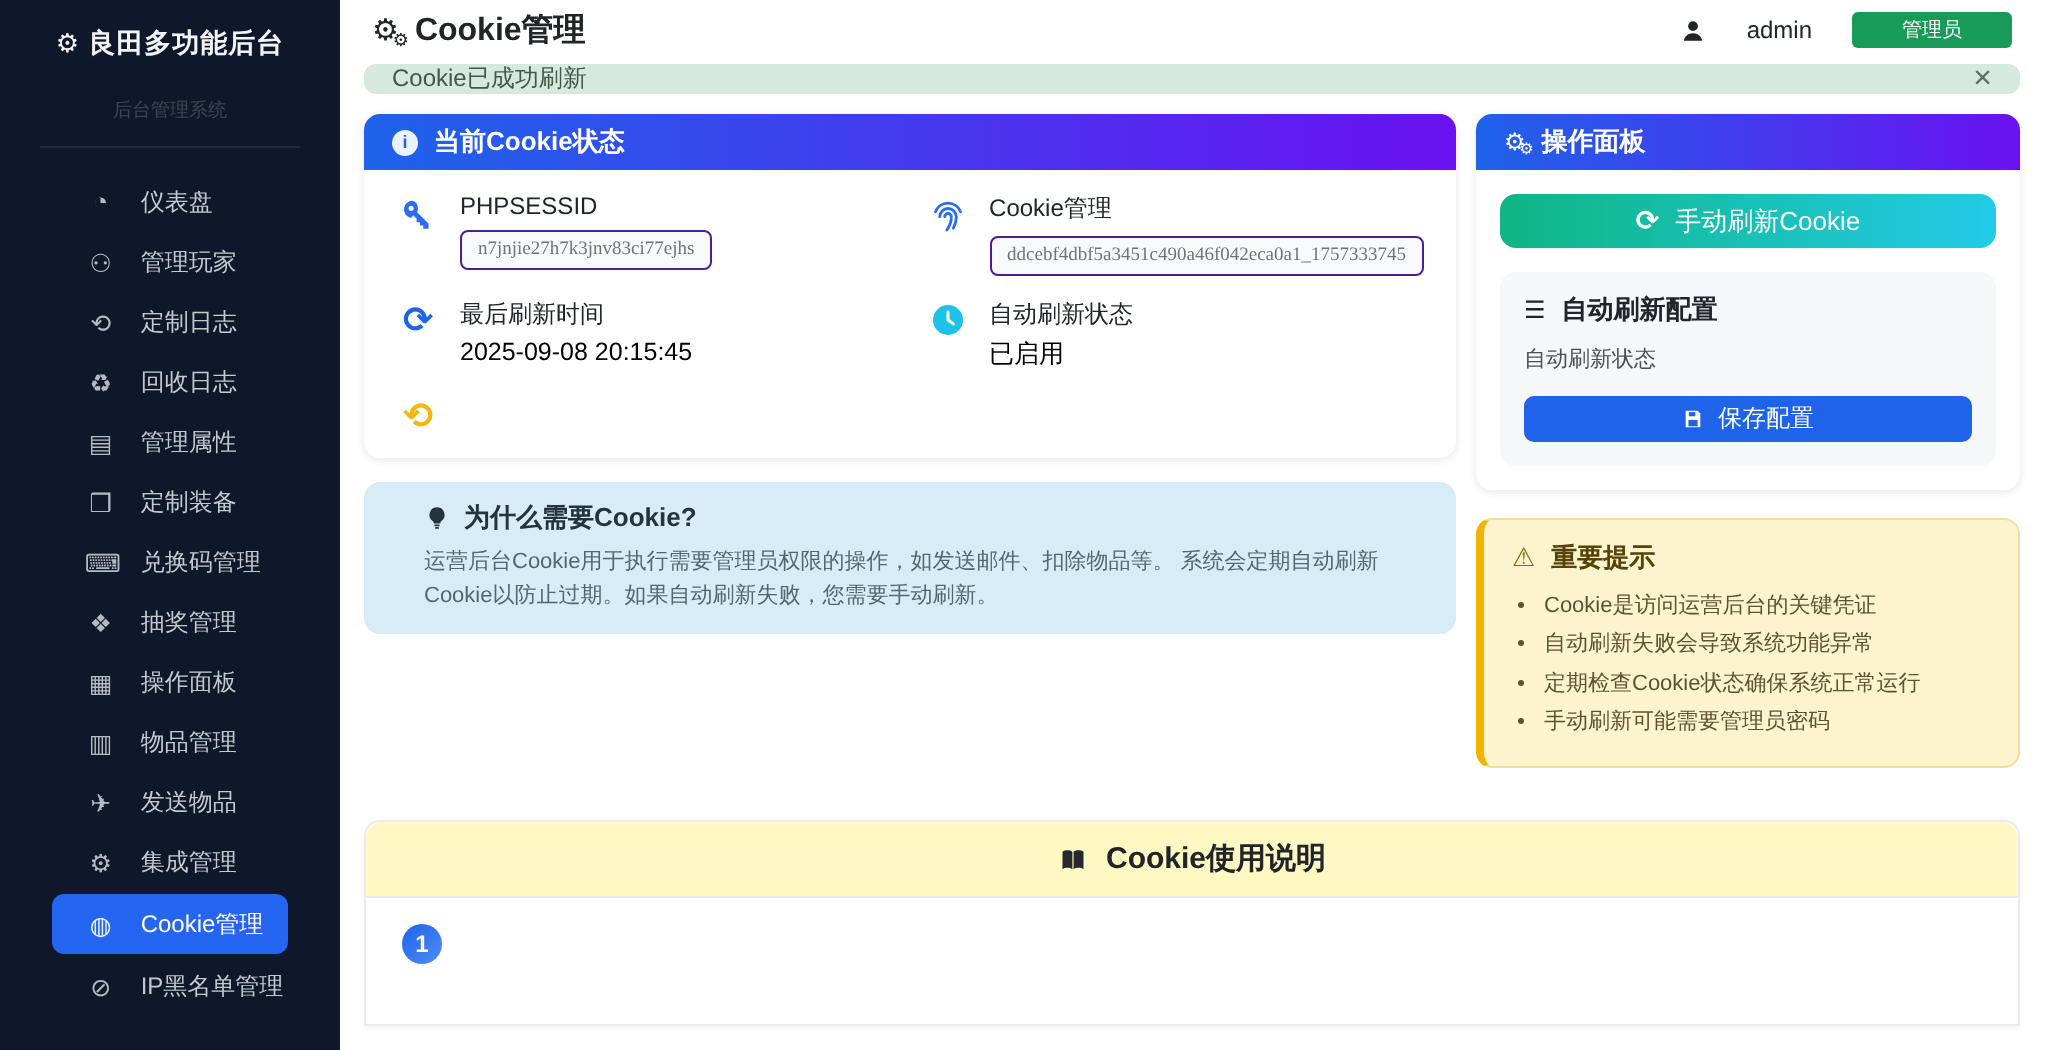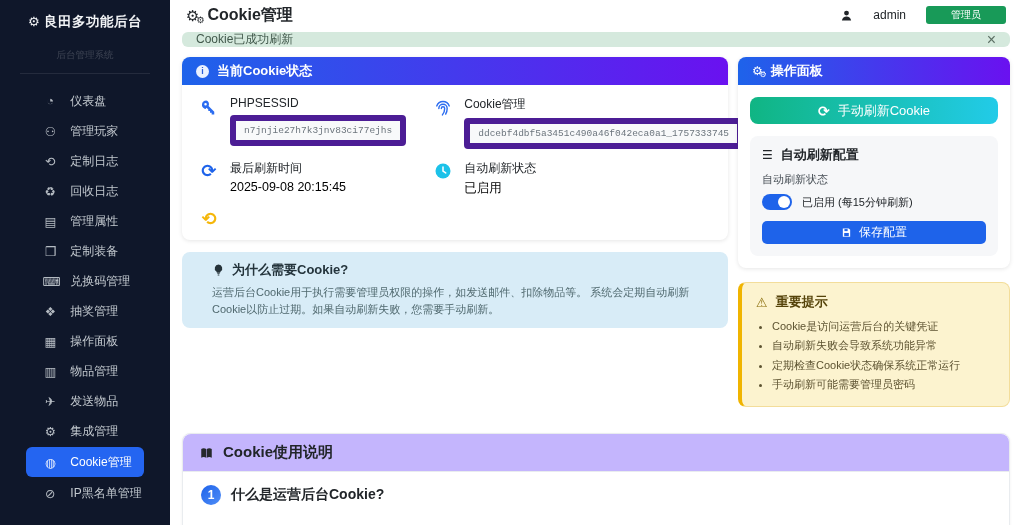--- a/index.html
+++ b/index.html
@@ -39,22 +39,22 @@
   .card { border-radius:8px; box-shadow:0 1px 4px rgba(0,0,0,.10); background:#fff; }
   .card-head { height:28px; display:flex; align-items:center; gap:8px; padding:0 14px; border-radius:8px 8px 0 0;
                background:linear-gradient(90deg,#1e63ea,#6a11f0); color:#fff; font-size:13px; font-weight:bold; }
   .info-i { width:13px; height:13px; border-radius:50%; background:#eaf1ff; color:#2c5fd8; font-size:9px; font-weight:bold;
             display:inline-flex; align-items:center; justify-content:center; font-style:normal; }
 
   .status-body { padding:11px 16px 12px; display:grid; grid-template-columns:1fr 1fr; column-gap:26px; row-gap:11px; }
   .cell { display:flex; gap:10px; align-items:flex-start; }
   .cell-ic { width:22px; display:flex; justify-content:center; padding-top:2px; }
   .cell-label { font-size:12px; color:#212529; }
-  .code-box { margin-top:5px; background:#f8f9fa; border:6px solid #4c1d95; border-radius:4px; padding:4px 8px;
-              font-family:Liberation Mono, monospace; font-size:9.5px; color:#6c757d; white-space:nowrap; overflow:hidden; }
+  .code-box { margin-top:5px; background:#f8f9fa; border:1px solid #4c1d95; border-radius:4px; padding:4px 8px;
+              font-family:Liberation Serif, serif; font-size:9.5px; color:#6c757d; white-space:nowrap; overflow:hidden; }
   .cell-value { margin-top:3px; font-size:12.5px; color:#000000; }
   .glyph-sync { font-size:18px; font-weight:bold; color:#1e63ea; line-height:1; }
   .glyph-hist { font-size:18px; font-weight:bold; color:#f5b70a; line-height:1; }
 
   .alert-info { margin-top:12px; background:#d8ecf7; border-radius:8px; padding:9px 30px 10px; }
   .alert-info-title { display:flex; align-items:center; gap:7px; font-size:13px; font-weight:bold; color:#24343c; }
   .alert-info-body { margin-top:5px; font-size:11px; color:#50696f; line-height:1.55; }
 
   .panel-body { padding:12px; }
   .btn-refresh { width:100%; height:27px; border:none; border-radius:8px; color:#fff; font-size:13px; cursor:pointer;
@@ -71,22 +71,22 @@
   .toggle-label { font-size:11px; color:#212529; }
   .btn-save { margin-top:11px; width:100%; height:23px; border:none; border-radius:5px; background:#1e63ea; color:#fff;
               font-size:12px; cursor:pointer; display:flex; align-items:center; justify-content:center; gap:7px; font-family:inherit; }
 
   .tips-card { margin-top:14px; background:#fcf3cf; border:1px solid #f3dd9a; border-left:4px solid #f0b400; border-radius:8px; padding:10px 14px 12px; }
   .tips-title { display:flex; align-items:center; gap:8px; font-size:13px; font-weight:bold; color:#55430a; }
   .tips-title .wic { color:#8a6d0b; font-size:13px; }
   .tips-list { margin:6px 0 0 16px; font-size:11px; color:#5d5331; line-height:1.75; }
 
   .guide-card { margin-top:26px; border:1px solid #e9ecef; border-radius:8px 8px 0 0; box-shadow:0 1px 3px rgba(0,0,0,.06); }
-  .guide-head { padding:9px 16px; background:#c4b5fd; border-bottom:1px solid #e9ecef; border-radius:8px 8px 0 0;
-                display:flex; align-items:center; gap:9px; font-size:15px; font-weight:bold; color:#212529; }
+  .guide-head { padding:9px 16px; background:#fef9c3; border-bottom:1px solid #e9ecef; border-radius:8px 8px 0 0;
+                display:flex; align-items:center; gap:9px; font-size:15px; font-weight:bold; color:#212529;justify-content:center; }
   .guide-body { padding:13px 18px 30px; }
   .step-row { display:flex; align-items:center; gap:10px; }
   .step-num { width:20px; height:20px; border-radius:50%; background:linear-gradient(135deg,#1e63ea,#4f8df7); color:#fff;
               font-size:12px; font-weight:bold; display:flex; align-items:center; justify-content:center; }
   .step-title { font-size:14px; font-weight:bold; color:#212529; }
   svg { display:block; }
 </style>
 </head>
 <body>
 
@@ -272,26 +272,20 @@
                 <span class="ric">⟳</span>
                 <span>手动刷新Cookie</span>
               </button>
 
               <div class="config-box">
                 <div class="config-title">
                   <span class="sic">☰</span>
                   <span>自动刷新配置</span>
                 </div>
                 <div class="config-sub">自动刷新状态</div>
-                <div class="toggle-row">
-                  <span class="toggle">
-                      <span class="knob"></span>
-                    </span>
-                  <span class="toggle-label">已启用 (每15分钟刷新)</span>
-                </div>
                 <button class="btn-save">
                   <svg width="11" height="11" viewBox="0 0 24 24">
                     <path d="M4 3h13l3 3v15H4z" fill="#fff"></path>
                       <rect x="7.5" y="4.5" width="7" height="4.5" fill="#1e63ea"></rect>
                       <rect x="7" y="13" width="10" height="7" fill="#1e63ea"></rect>
                   </svg>
                   <span>保存配置</span>
                 </button>
               </div>
             </div>
@@ -315,21 +309,20 @@
       <div class="guide-card">
         <div class="guide-head">
           <svg width="15" height="14" viewBox="0 0 24 24">
             <path d="M3 5c2.5-1.7 6-1.7 8.5 0v15C9 18.3 5.5 18.3 3 20zM12.5 5c2.5-1.7 6-1.7 8.5 0v15c-2.5-1.7-6-1.7-8.5 0z" fill="#26292c"></path>
           </svg>
           <span>Cookie使用说明</span>
         </div>
         <div class="guide-body">
           <div class="step-row">
             <span class="step-num">1</span>
-            <span class="step-title">什么是运营后台Cookie?</span>
           </div>
 
         </div>
       </div>
 
     </div>
   </div>
 </div>
 
 </body></html>

